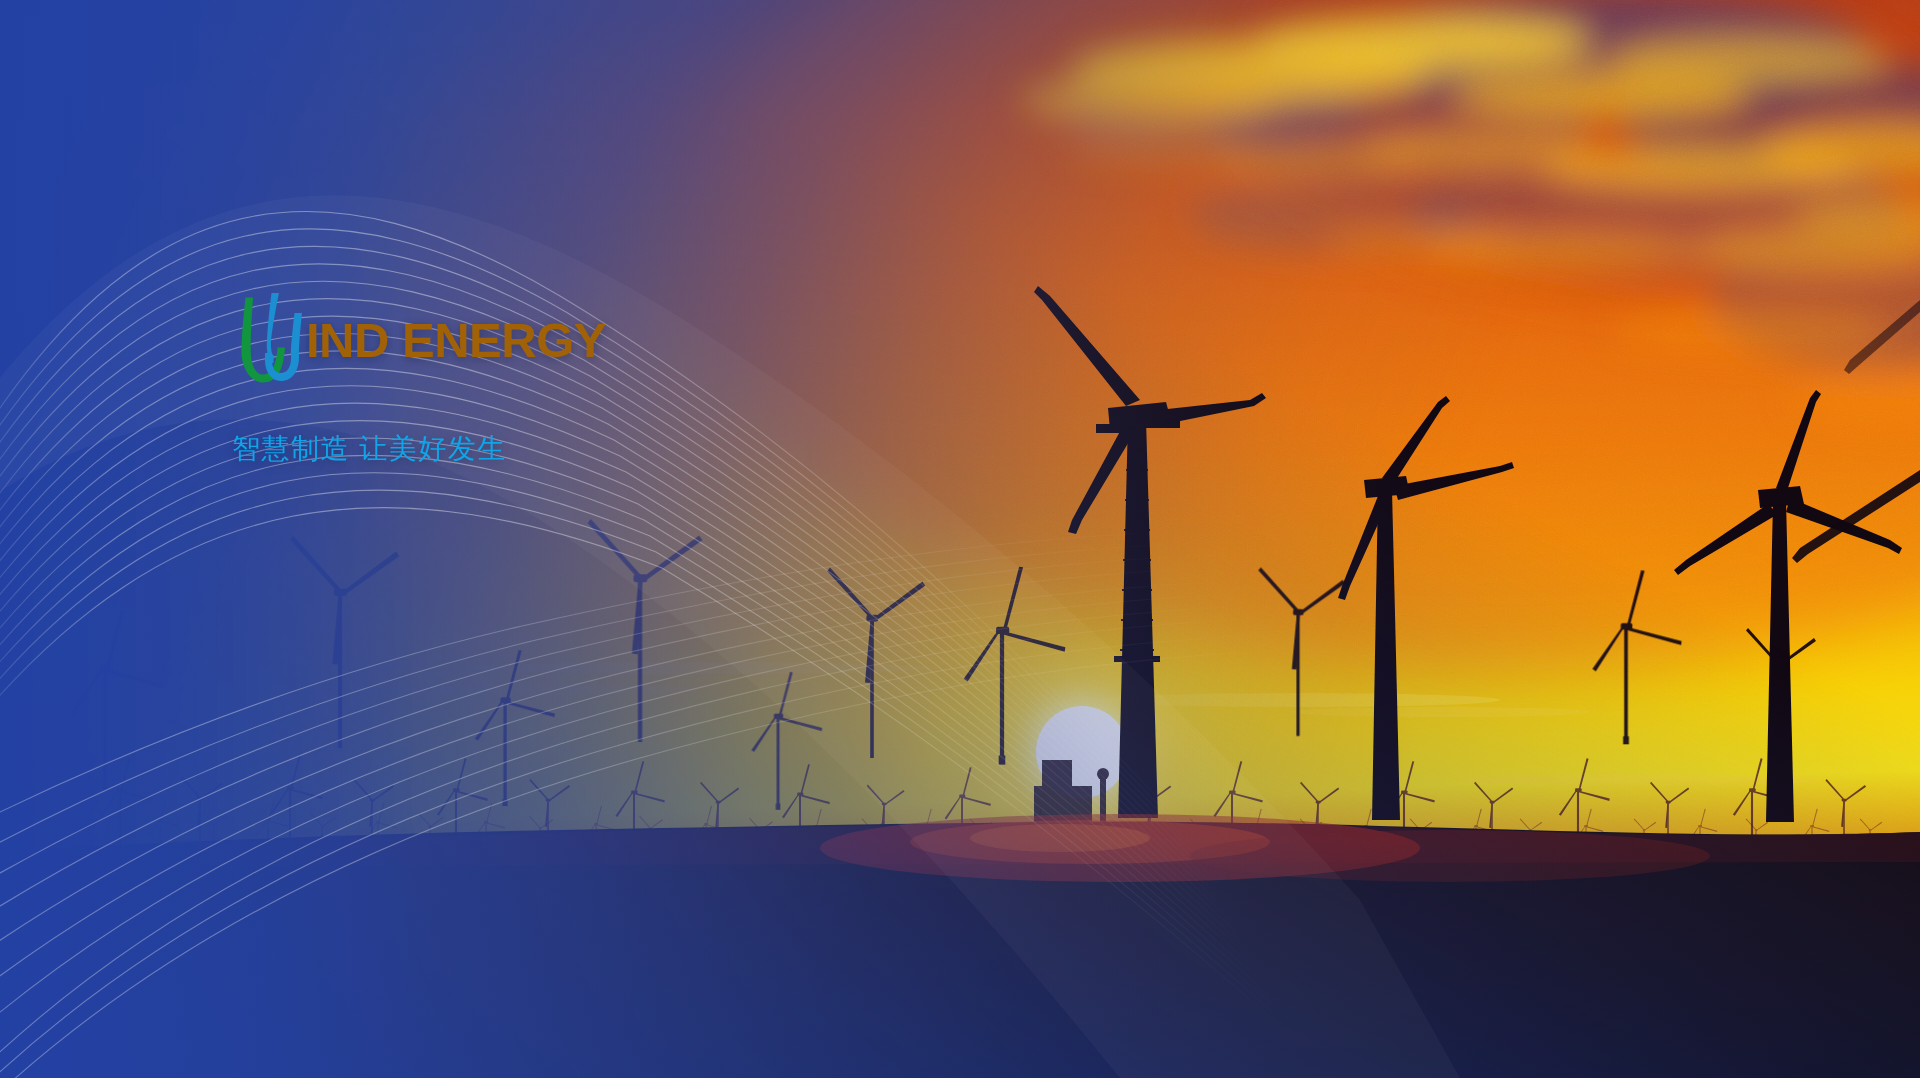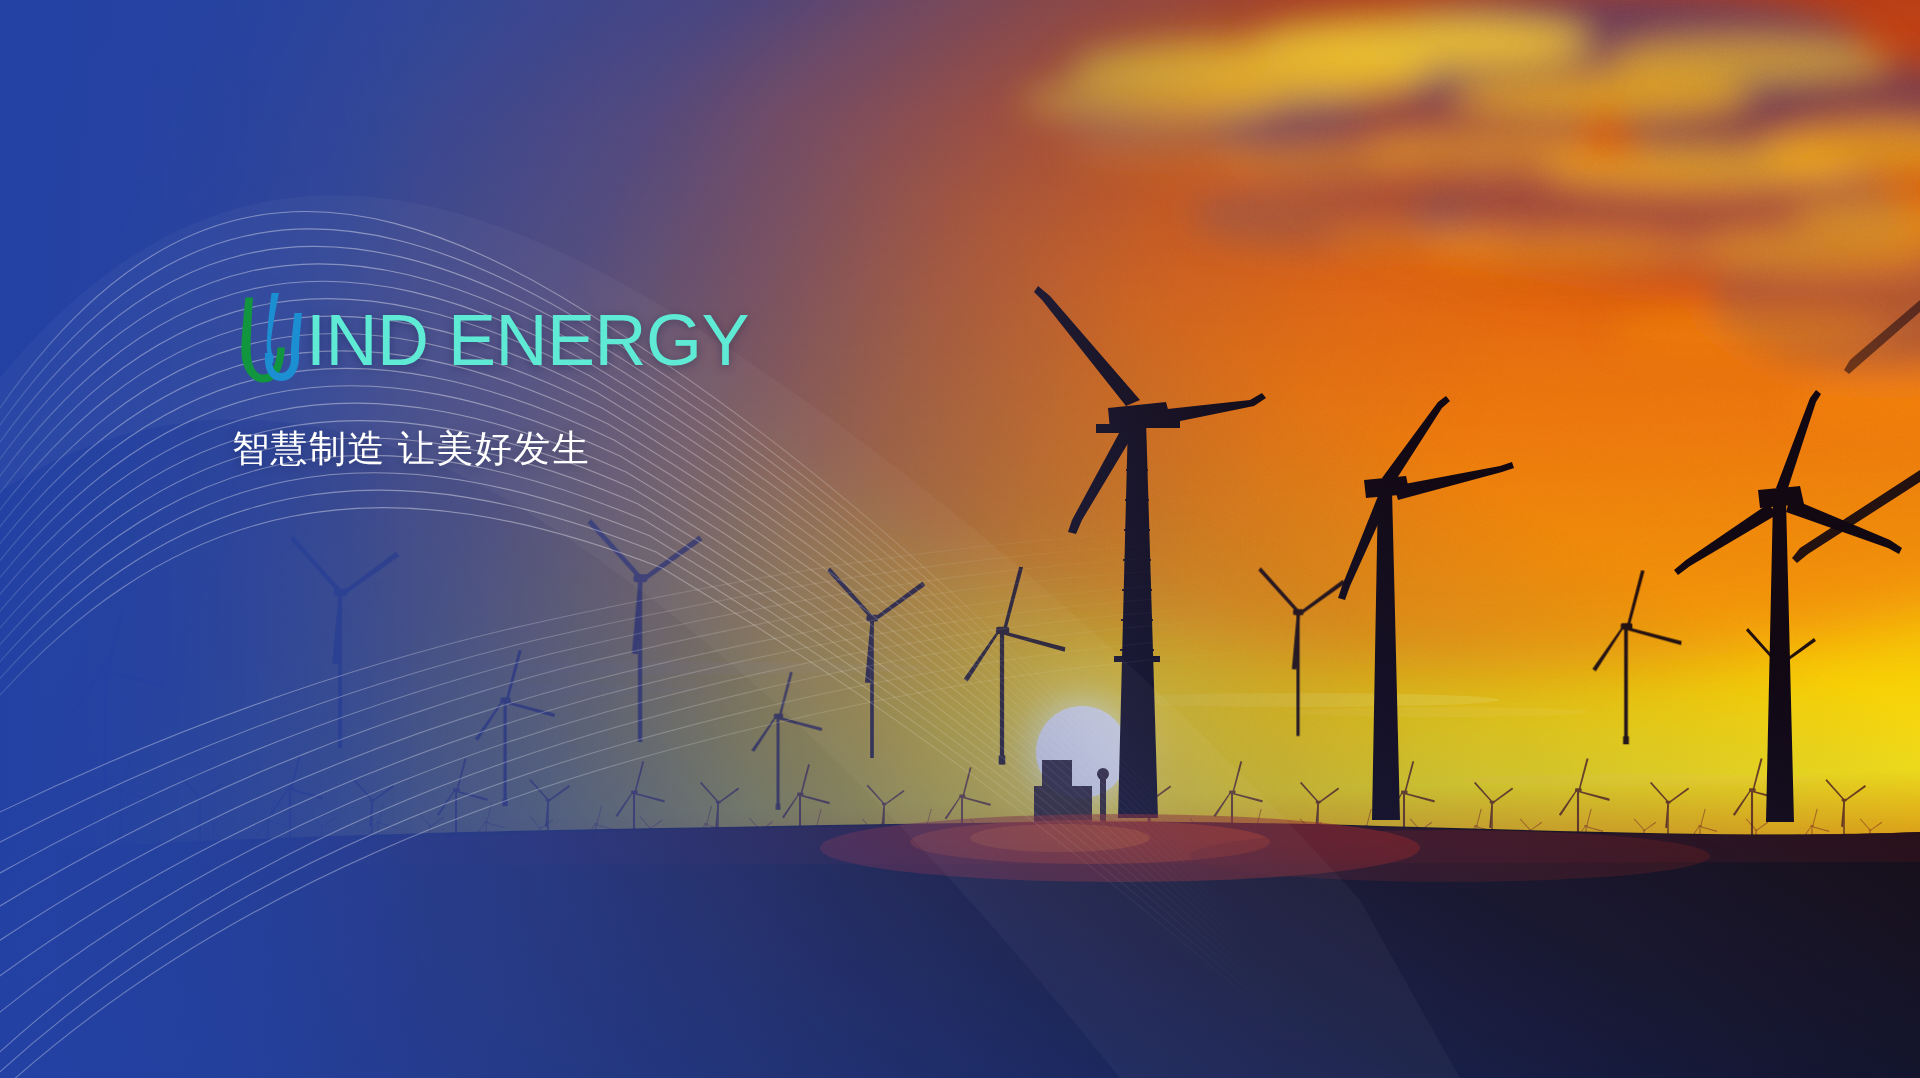--- a/index.html
+++ b/index.html
@@ -28,32 +28,32 @@
     align-items:center;
     height:104px;
   }
   #logo-mark{
     width:84px;height:98px;
     display:block;
     margin-right:2px;
     flex:0 0 auto;
   }
   #wordmark{
-    color:#5eead4;
-    font-size:72px;
+    color:#a16207;
+    font-size:49px;
     line-height:76px;
     letter-spacing:-0.5px;
-    font-weight:400;
+    font-weight:700;
     white-space:nowrap;
     margin-left:-12px;
     text-shadow:0 2px 10px rgba(10,20,60,.35);
   }
   .tagline{
-    color:#ffffff;
-    font-size:37px;
+    color:#0ea5e9;
+    font-size:28px;
     line-height:57px;
     letter-spacing:1.5px;
     font-weight:400;
     white-space:nowrap;
     text-shadow:0 2px 10px rgba(10,20,60,.35);
   }
   #tag-1{margin-top:28px;}
 </style>
 </head>
 <body>

